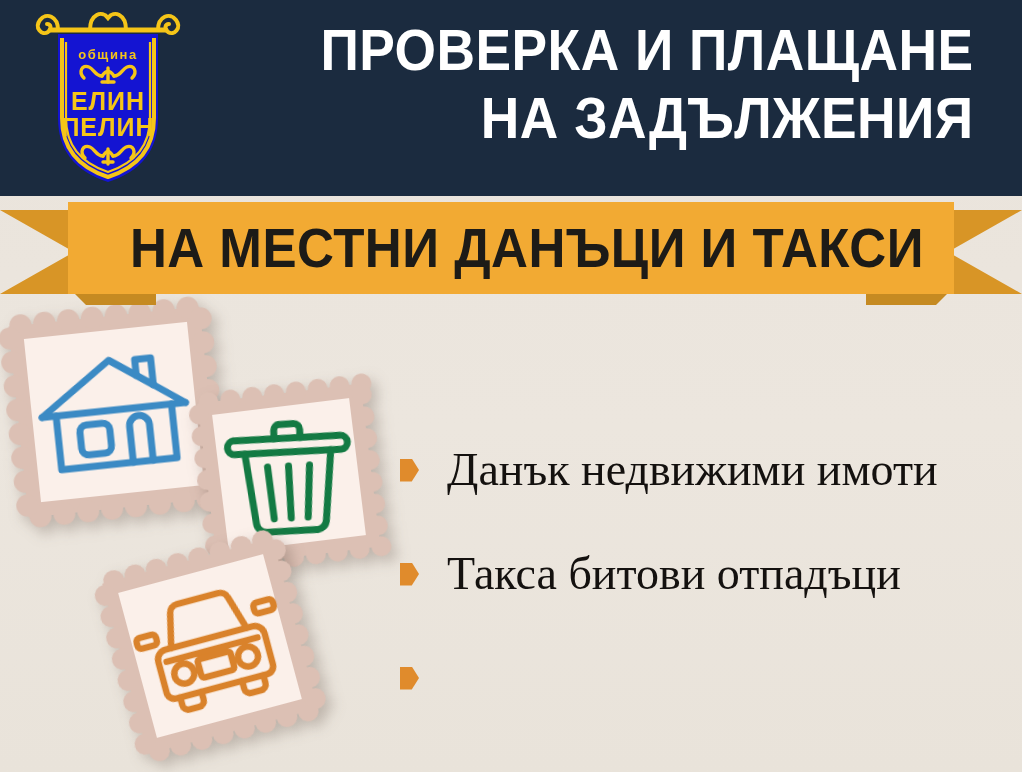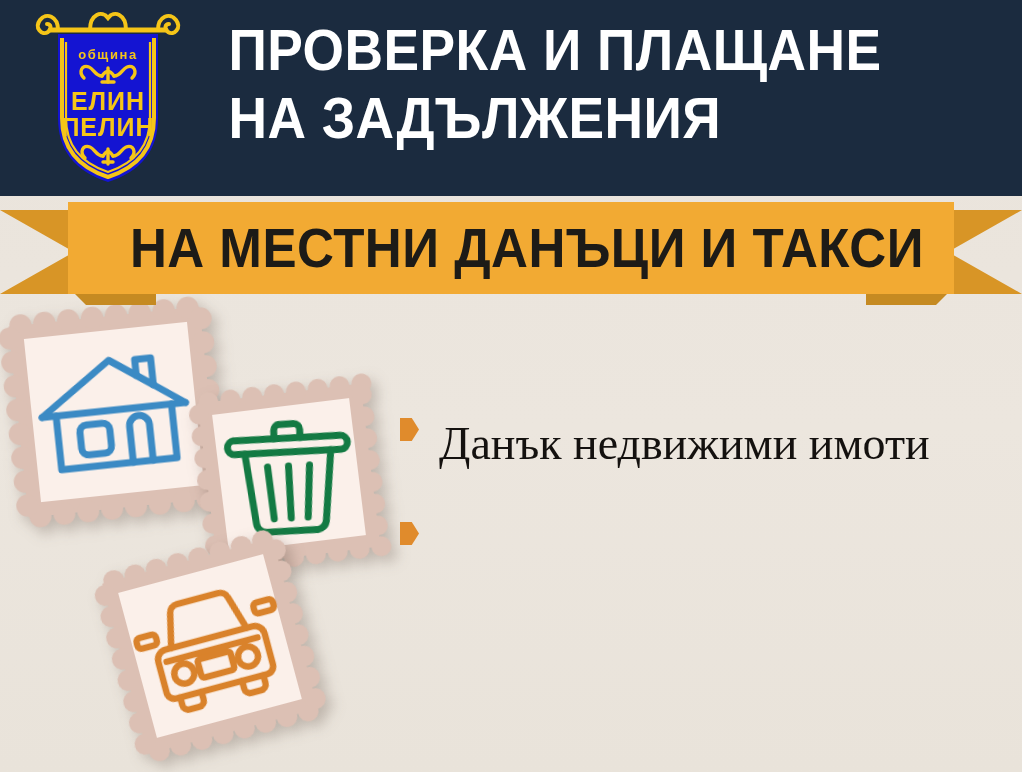--- a/index.html
+++ b/index.html
@@ -55,21 +55,21 @@
     height: 184px;
   }
   .logo svg { display: block; width: 160px; height: 184px; }
 
   
   .title-block {
     position: absolute;
     left: 196px;
     top: 16px;
     width: 810px;
-    text-align: left;
+    text-align: right;
   }
   .title-line {
     color: #ffffff;
     font-family: "Liberation Sans", sans-serif;
     font-weight: 700;
     font-size: 58px;
     line-height: 68px;
     letter-spacing: 0.5px;
     transform: scaleX(0.92);
     transform-origin: center center;
@@ -147,21 +147,23 @@
   
   .list {
     position: absolute;
     left: 400px;
     top: 418px;
     width: 610px;
     z-index: 3;
   }
   .list-item {
     display: flex;
+    align-items: center;
     height: 104px;
+    gap: 8px;
   }
   .bullet {
     width: 19px;
     height: 23px;
     flex: 0 0 19px;
     margin-right: 20px;
     background: #e08b2c;
     clip-path: polygon(0 0, 62% 0, 100% 50%, 62% 100%, 0 100%);
   }
   .list-label {
@@ -404,20 +406,24 @@
 
   </div>
 
   <div class="list">
 
     <div class="list-item">
       <span class="bullet"></span>
       <span class="list-label">Данък недвижими имоти</span>
     </div>
 
-
     <div class="list-item">
       <span class="bullet"></span>
+      <span class="list-label">Такса битови отпадъци</span>
+    </div>
+
+    <div class="list-item">
+      <span class="bullet"></span>
     </div>
 
   </div>
 
 </div>
 
 </body></html>

